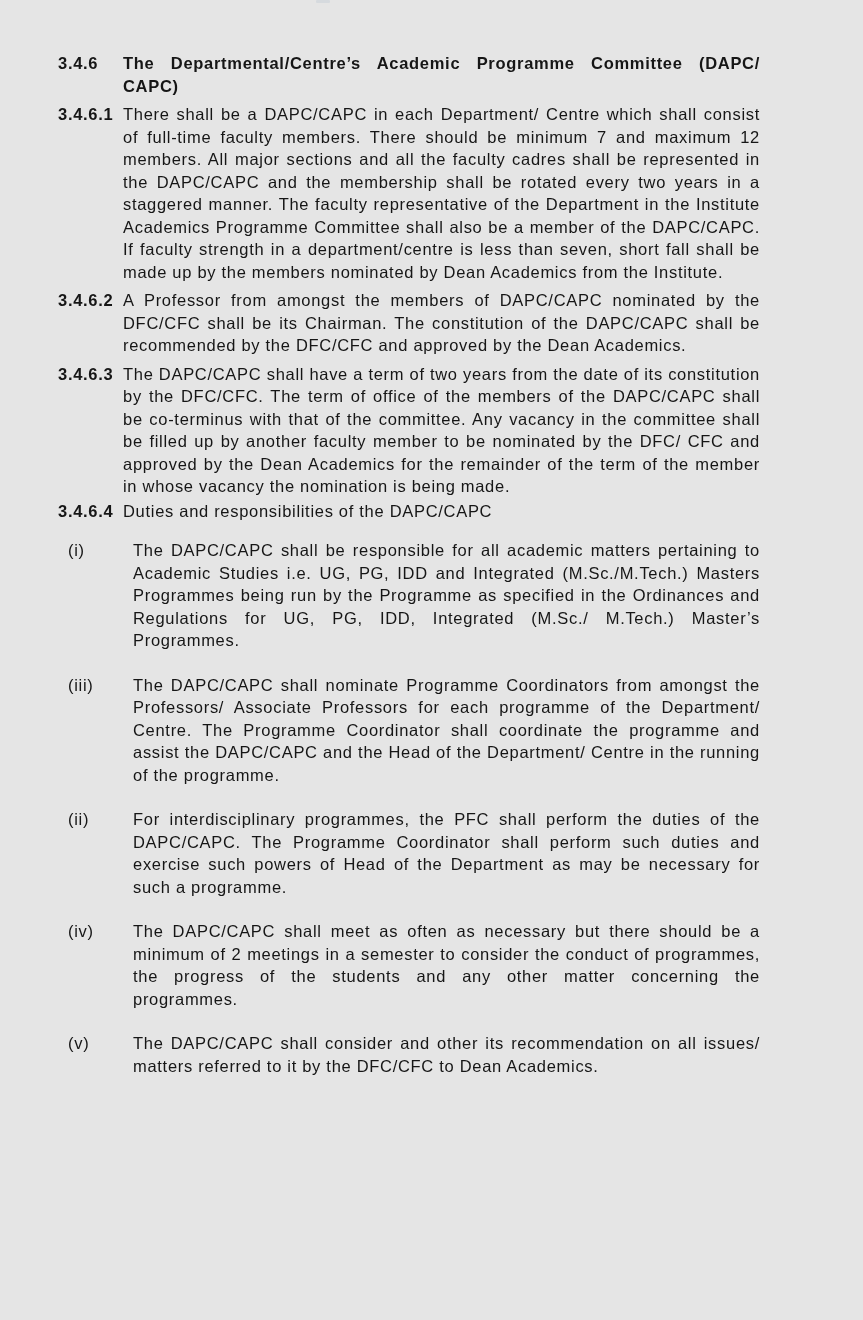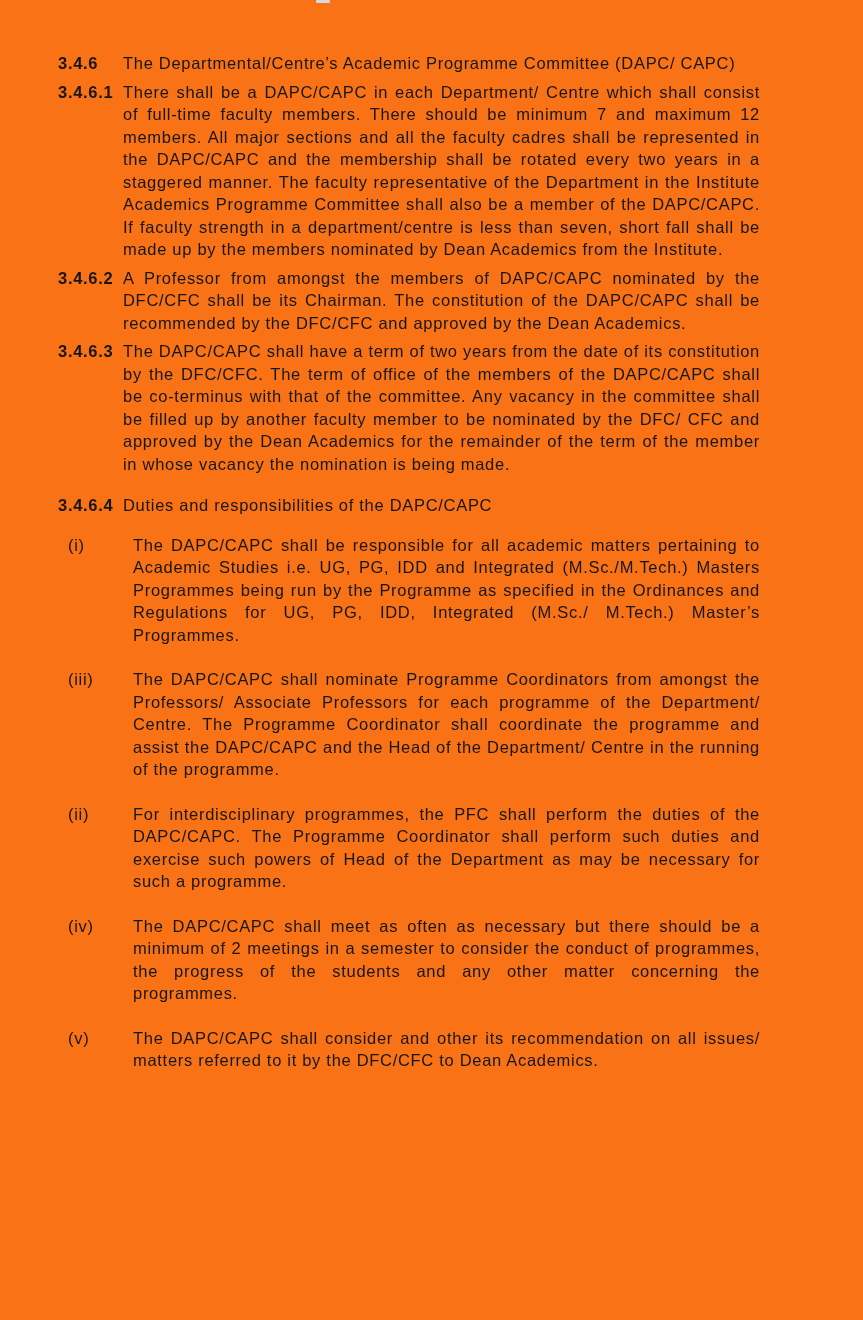--- a/index.html
+++ b/index.html
@@ -5,21 +5,21 @@
   html, body {
     margin: 0;
     padding: 0;
     background: #ffffff;
   }
   .page {
     position: relative;
     width: 863px;
     height: 1320px;
     margin: 0 auto;
-    background: #f97316;
+    background: #e5e5e5;
     box-sizing: border-box;
     padding: 52px 103px 0 58px;
     font-family: "Liberation Sans", sans-serif;
     font-size: 16.5px;
     line-height: 22.5px;
     letter-spacing: 0.7px;
     color: #161616;
     overflow: hidden;
   }
   .scan-artifact {
@@ -38,29 +38,29 @@
   .row .num {
     flex: 0 0 65px;
     font-weight: bold;
     text-align: left;
   }
   .row .txt {
     flex: 1 1 auto;
     text-align: justify;
   }
   .row.heading .txt {
-    font-weight: normal;
+    font-weight: bold;
   }
   #sections .row {
     margin-top: 6px;
   }
   #sections .row:first-child {
   }
   #sections .row:last-child {
-    margin-top: 19px;
+    margin-top: 2px;
   }
   #sections .row.bold .txt {
     font-weight: normal;
   }
   #duties .row {
     margin: 22px 0 0 10px;
   }
   #duties .row:first-child {
     margin-top: 17px;
   }

